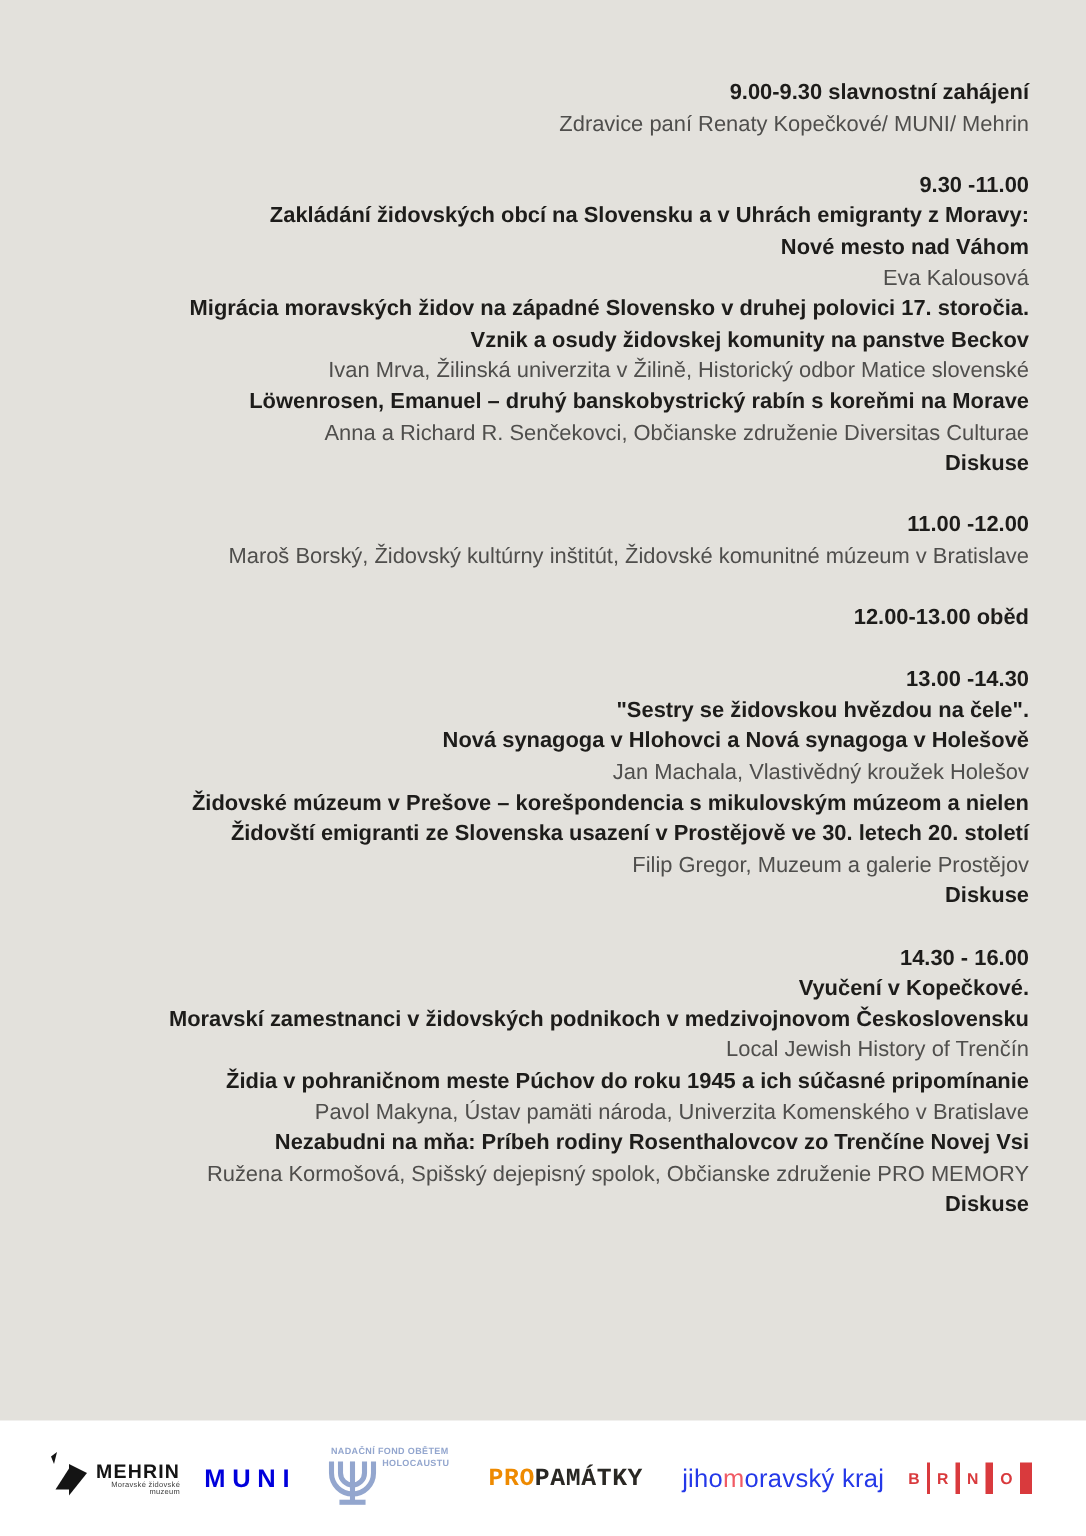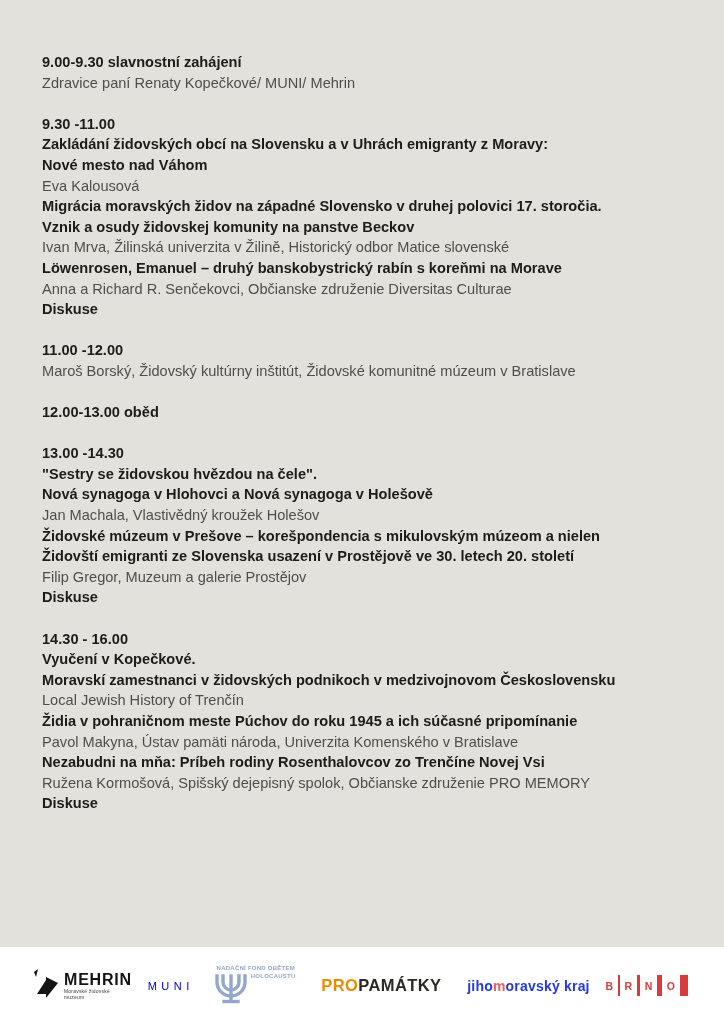--- a/index.html
+++ b/index.html
@@ -1,20 +1,21 @@
 <!DOCTYPE html>
 <html style="--page-bg: #e3e1dc; --footer-bg: #ffffff; --heading-text: #1d1c1a; --body-text: #4f4e4c; --muni-blue: #0000dc; --nfoh-blue: #93a6ce; --propamatky-orange: #ee8a00; --propamatky-dark: #2a2824; --jmk-blue: #2438e8; --jmk-red: #f05a64; --brno-red: #d93a3d;"><head>
 <meta charset="utf-8">
 <style>
   html,body { margin:0; padding:0; }
   .page {
     position:relative; width:724px; height:1024px;
     background:var(--page-bg,#e3e1dc);
     font-family:"Liberation Sans", sans-serif;
     overflow:hidden;
+    text-align:right;
   }
   .content { position:absolute; left:42px; top:52px; width:644px; }
   .block { margin-bottom:20.6px; }
   .line {
     font-size:14.6px; line-height:20.6px;
     color:var(--body-text,#4f4e4c);
     white-space:nowrap;
   }
   .line.bold { font-weight:700; color:var(--heading-text,#1d1c1a); }
 
@@ -23,46 +24,46 @@
     position:absolute; left:0; bottom:0; width:724px; height:77px;
     background:var(--footer-bg,#ffffff);
     display:flex; align-items:center; justify-content:space-between;
     padding:0 36px 0 33px; box-sizing:border-box;
   }
   .logo { display:flex; align-items:center; }
 
   
   .mehrin { gap:5px; }
   .mehrin-text { display:flex; flex-direction:column; }
-  .mehrin-title { font-size:16px; font-weight:800; letter-spacing:0.8px; color:#141414; }
+  .mehrin-title { font-size:13px; font-weight:800; letter-spacing:0.8px; color:#141414; }
   .mehrin-sub { font-size:5px; line-height:5.5px; color:#3c3c3c; letter-spacing:0.2px; }
 
   
   .muni-title {
-    font-size:11px; font-weight:400; letter-spacing:4.5px;
+    font-size:17px; font-weight:700; letter-spacing:4.5px;
     color:var(--muni-blue,#0000dc);
     font-stretch:condensed;
   }
 
   
   .nfoh { position:relative; width:86px; height:46px; display:block; }
   .nfoh-line1 { position:absolute; top:2px; left:7px; font-size:6px; letter-spacing:0.25px; font-weight:700; color:var(--nfoh-blue,#93a6ce); white-space:nowrap; }
   .nfoh-line2 { position:absolute; top:10px; right:0; font-size:6px; letter-spacing:0.25px; font-weight:700; color:var(--nfoh-blue,#93a6ce); }
   .nfoh-menorah { position:absolute; left:0; top:9px; }
 
   
   .propamatky {
     background:#ffffff; padding:14px 10px;
   }
-  .propamatky-text { font-family:Liberation Sans, sans-serif; font-weight:700; font-size:16.5px; letter-spacing:0.4px; white-space:nowrap; }
+  .propamatky-text { font-family:Liberation Mono, monospace; font-weight:700; font-size:16.5px; letter-spacing:0.4px; white-space:nowrap; }
   .propamatky-pro { color:var(--propamatky-orange,#ee8a00); }
   .propamatky-rest { color:var(--propamatky-dark,#2a2824); }
 
   
-  .jmk-text { font-size:14px; font-weight:700; letter-spacing:0.2px; color:var(--jmk-blue,#2438e8); white-space:nowrap; }
+  .jmk-text { font-size:17px; font-weight:400; letter-spacing:0.2px; color:var(--jmk-blue,#2438e8); white-space:nowrap; }
   .jmk-m { color:var(--jmk-red,#f05a64); }
 
   
   .brno { gap:5px; }
   .brno-letter { font-size:10.5px; font-weight:800; color:var(--brno-red,#d93a3d); }
   .brno-bar { display:inline-block; background:var(--brno-red,#d93a3d); height:21px; }
   .brno-bar-1 { width:1.5px; }
   .brno-bar-2 { width:2.5px; }
   .brno-bar-3 { width:4.5px; }
   .brno-bar-4 { width:8px; }

